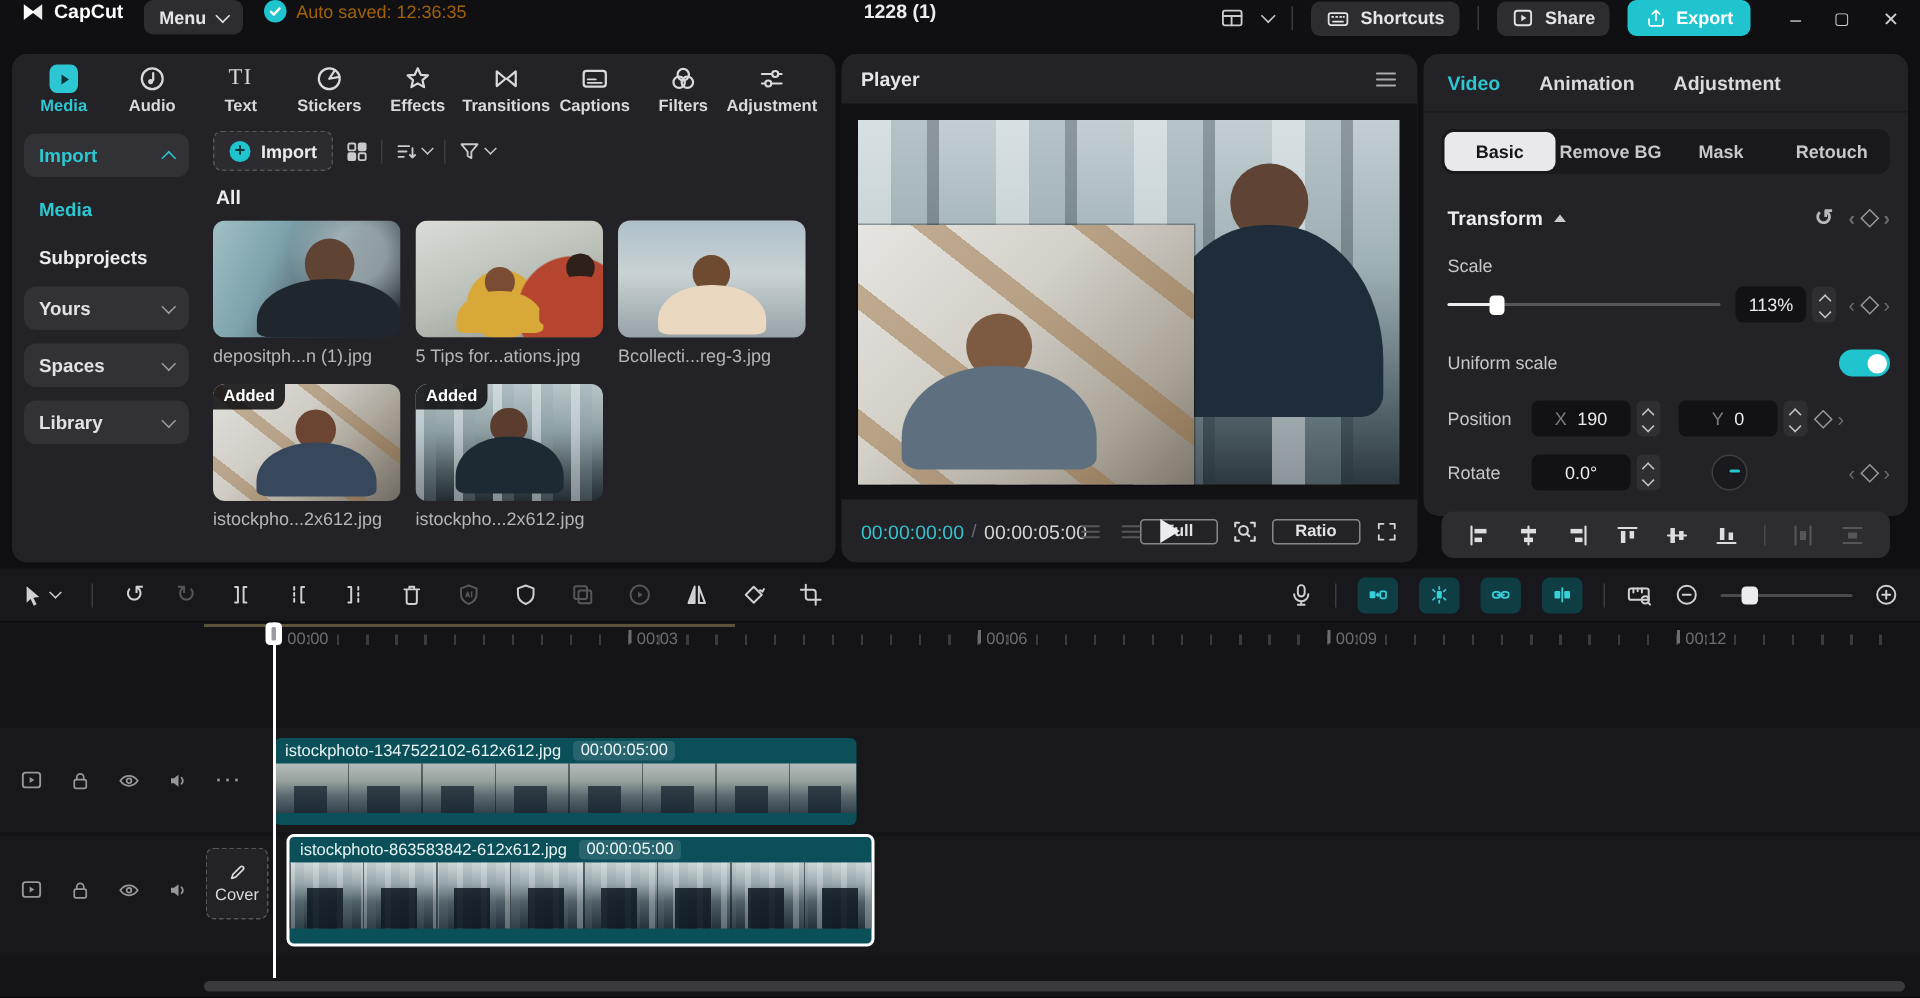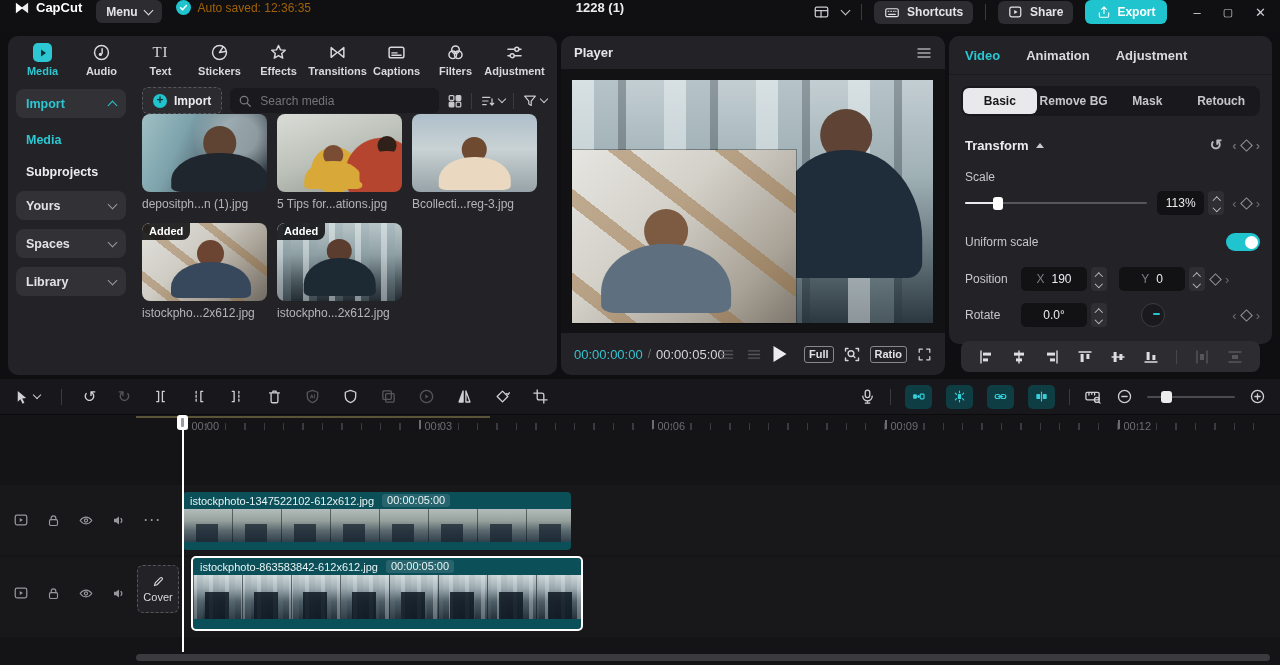--- a/index.html
+++ b/index.html
@@ -77,21 +77,21 @@
      linear-gradient(180deg,#c3ced2 0%,#9fb0b5 40%,#5d6d74 75%,#2c383f 100%);}
   .pv-over{position:absolute;left:0;top:29%;width:62%;bottom:0;box-shadow:0 0 0 1px rgba(0,0,0,.3);
      background:repeating-linear-gradient(38deg,transparent 0 26px,rgba(150,104,52,.45) 26px 40px,transparent 40px 66px),
      linear-gradient(135deg,#e6e5e1 0%,#d3d0c8 40%,#a8a196 78%,#7d776d 100%);}
   .controls{position:absolute;left:0;right:0;bottom:0;height:42px;display:flex;align-items:center;padding:0 13px;}
   .t-cur{color:#35c3cf;font-size:13px;}
   .t-sep{color:#6c6c72;margin:0 5px;}
   .t-tot{color:#d5d5d9;font-size:13px;}
   .pc-center{position:absolute;left:50%;transform:translateX(-50%);display:flex;align-items:center;gap:12px;}
   .pc-right{margin-left:auto;display:flex;align-items:center;gap:10px;color:#d5d5d9;}
-  .mini-btn{border:1px solid #87878d;border-radius:3px;padding:1px 4px 2px;font-size:11px;font-weight:bold;color:#e2e2e5;}
+  .mini-btn{border:1px solid #87878d;border-radius:3px;padding:1px 15px 2px;font-size:11px;font-weight:bold;color:#e2e2e5;}
   .playtri{width:0;height:0;border-left:13px solid #ececef;border-top:8px solid transparent;border-bottom:8px solid transparent;}
 
   
   #panel-insp{left:949px;top:36px;width:323px;height:308px;}
   .itabs{height:38px;display:flex;gap:26px;align-items:center;padding:0 16px;font-weight:bold;font-size:13px;color:#dadade;border-bottom:1px solid #1b1b1e;}
   .modes{margin:11px 12px 0;background:#19191d;border-radius:8px;height:30px;display:flex;align-items:center;padding:2px;box-sizing:border-box;}
   .mode{flex:1;text-align:center;font-size:12px;color:#c6c6cb;font-weight:bold;height:26px;line-height:26px;border-radius:6px;}
   .mode.active{background:#e9e9ec;color:#17171a;}
   .sec{padding:0 12px 0 16px;}
   .tr-head{margin-top:20px;display:flex;align-items:center;gap:7px;font-weight:bold;font-size:13px;color:#ececef;}
@@ -323,27 +323,20 @@
             <span class="chv down" style="color:#9a9aa0"></span>
         </div>
       </nav>
 
       <div class="content">
         <div class="ctl-row">
           <div class="import-btn">
             <span class="plus">+</span>
             <span>Import</span>
           </div>
-          <div class="search">
-            <svg class="i" width="14" height="14" viewBox="0 0 16 16">
-                <circle cx="7" cy="7" r="4.4"></circle>
-                <path d="M10.4 10.4L14 14"></path>
-              </svg>
-            <input placeholder="Search media" style="">
-          </div>
           <span class="ic" style="color:#c9c9ce">
             <svg class="i" width="16" height="16" viewBox="0 0 18 18">
                 <rect x="2.5" y="3" width="5.2" height="5.2" rx="1"></rect>
                 <rect x="10.3" y="3" width="5.2" height="5.2" rx="1" fill="currentColor"></rect>
                 <rect x="2.5" y="10.3" width="5.2" height="5.2" rx="1" fill="currentColor"></rect>
                 <rect x="10.3" y="10.3" width="5.2" height="5.2" rx="1"></rect>
               </svg>
           </span>
           <span class="vdiv"></span>
           <span class="ic" style="color:#c9c9ce;gap:3px;">
@@ -355,20 +348,21 @@
           </span>
           <span class="vdiv"></span>
           <span class="ic" style="color:#c9c9ce;gap:3px;">
             <svg class="i" width="16" height="16" viewBox="0 0 18 18">
                 <path d="M3 3.6h12l-4.6 5.6v4.8l-2.8-1.6V9.2z"></path>
               </svg>
             <span class="chv down" style="width:5px;height:5px;"></span>
           </span>
         </div>
 
+        <div class="all-lbl">All</div>
 
         <div class="grid">
           <div class="thumb">
             <div class="art art-1">
               <div class="person" style="left:62%;width:78%;height:84%;--skin:#5f4333;--suit:#20262e;"></div>
             </div>
             <div class="fname">depositph...n (1).jpg</div>
           </div>
           <div class="thumb">
             <div class="art art-2">

